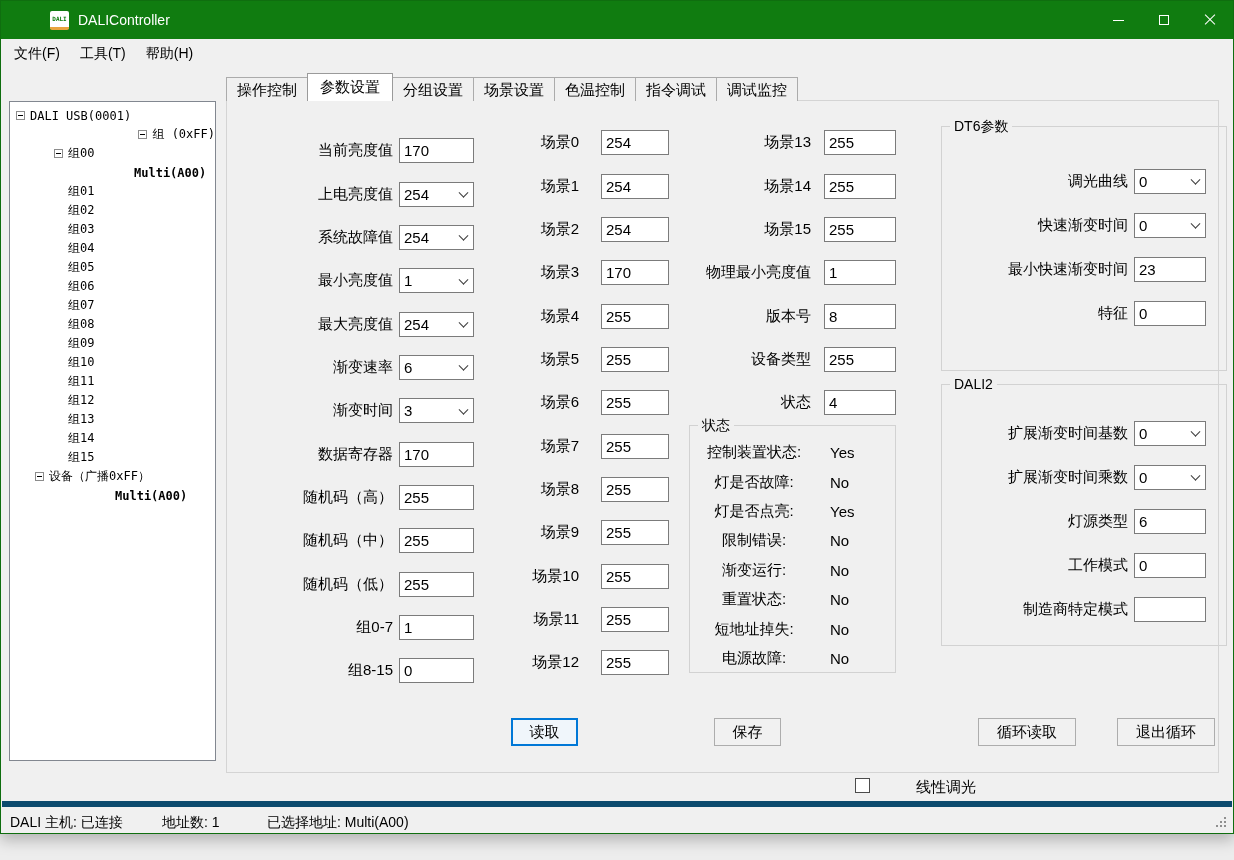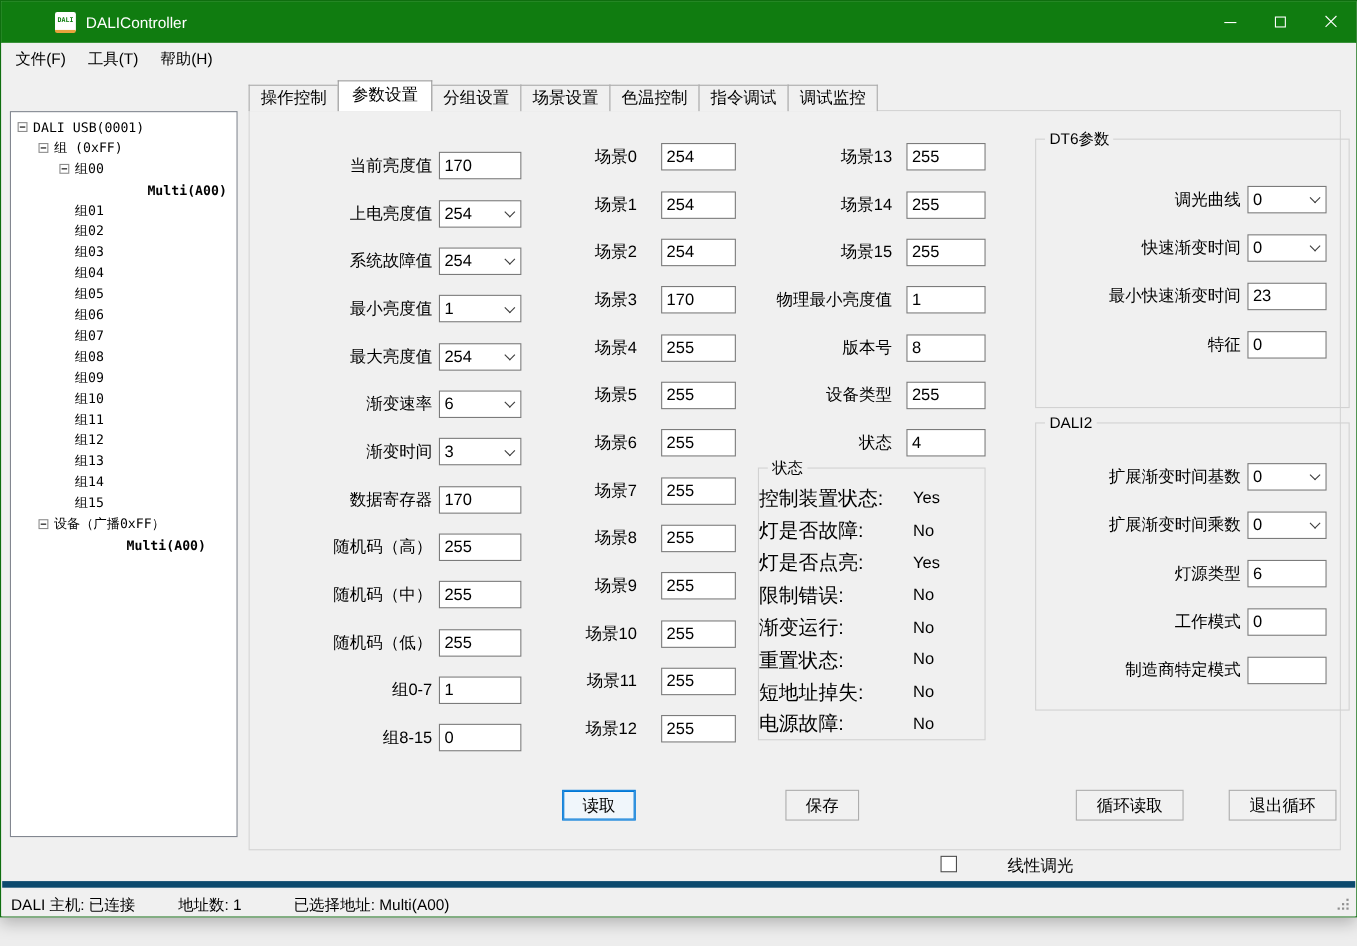--- a/index.html
+++ b/index.html
@@ -59,21 +59,21 @@
   .chev { display:none; position:absolute; right:7px; top:50%; width:7px; height:7px;
           border-right:1.5px solid #3c3c3c; border-bottom:1.5px solid #3c3c3c; transform:translateY(-68%) rotate(45deg); }
   .frow.combo .chev { display:block; }
 
   
   .group { position:absolute; border:1px solid #d2d2d2; }
   .gtitle { position:absolute; top:-9px; left:8px; background:#f0f0f0; padding:0 4px; font-size:14px; color:#000; }
   .statusgroup { left:688px; top:424px; width:207px; height:248px; }
   .srows { display:grid; grid-auto-rows:29.4px; align-items:center; padding-top:12px; }
   .srow { display:flex; align-items:center; }
-  .slabel { width:128px; text-align:left; font-size:18px; color:#000; }
+  .slabel { width:128px; text-align:center; font-size:15px; color:#000; }
   .sval { margin-left:12px; font-size:15px; color:#000; }
   .dt6group  { left:940px; top:125px; width:286px; height:245px; }
   .dali2group{ left:940px; top:383px; width:286px; height:262px; }
   .grows { display:grid; grid-auto-rows:44px; align-items:center; padding:26px 0 0 8px; }
   .dt6group .grows { padding-top:32px; }
   .grows .flabel { width:178px; margin-right:6px; }
   .grows .field { width:72px; }
 
   
   .btn { position:absolute; height:28px; background:#f1f1f1; border:1px solid #adadad; font-size:15px;
@@ -123,21 +123,21 @@
       <span class="menuitem">帮助(H)</span>
     </div>
 
   <div class="tree">
 
       <div class="titem" style="padding-left: 6px;">
         <span class="tbox"></span>
         <span class="tlabel">DALI USB(0001)</span>
       </div>
 
-      <div class="titem" style="padding-left: 25px;">
+      <div class="titem" style="padding-left: 25px; justify-content: flex-end;">
         <span class="tbox"></span>
         <span class="tlabel">组 (0xFF)</span>
       </div>
 
       <div class="titem" style="padding-left: 44px;">
         <span class="tbox"></span>
         <span class="tlabel">组00</span>
       </div>
 
       <div class="titem bold nobox" style="padding-left: 63px;">

